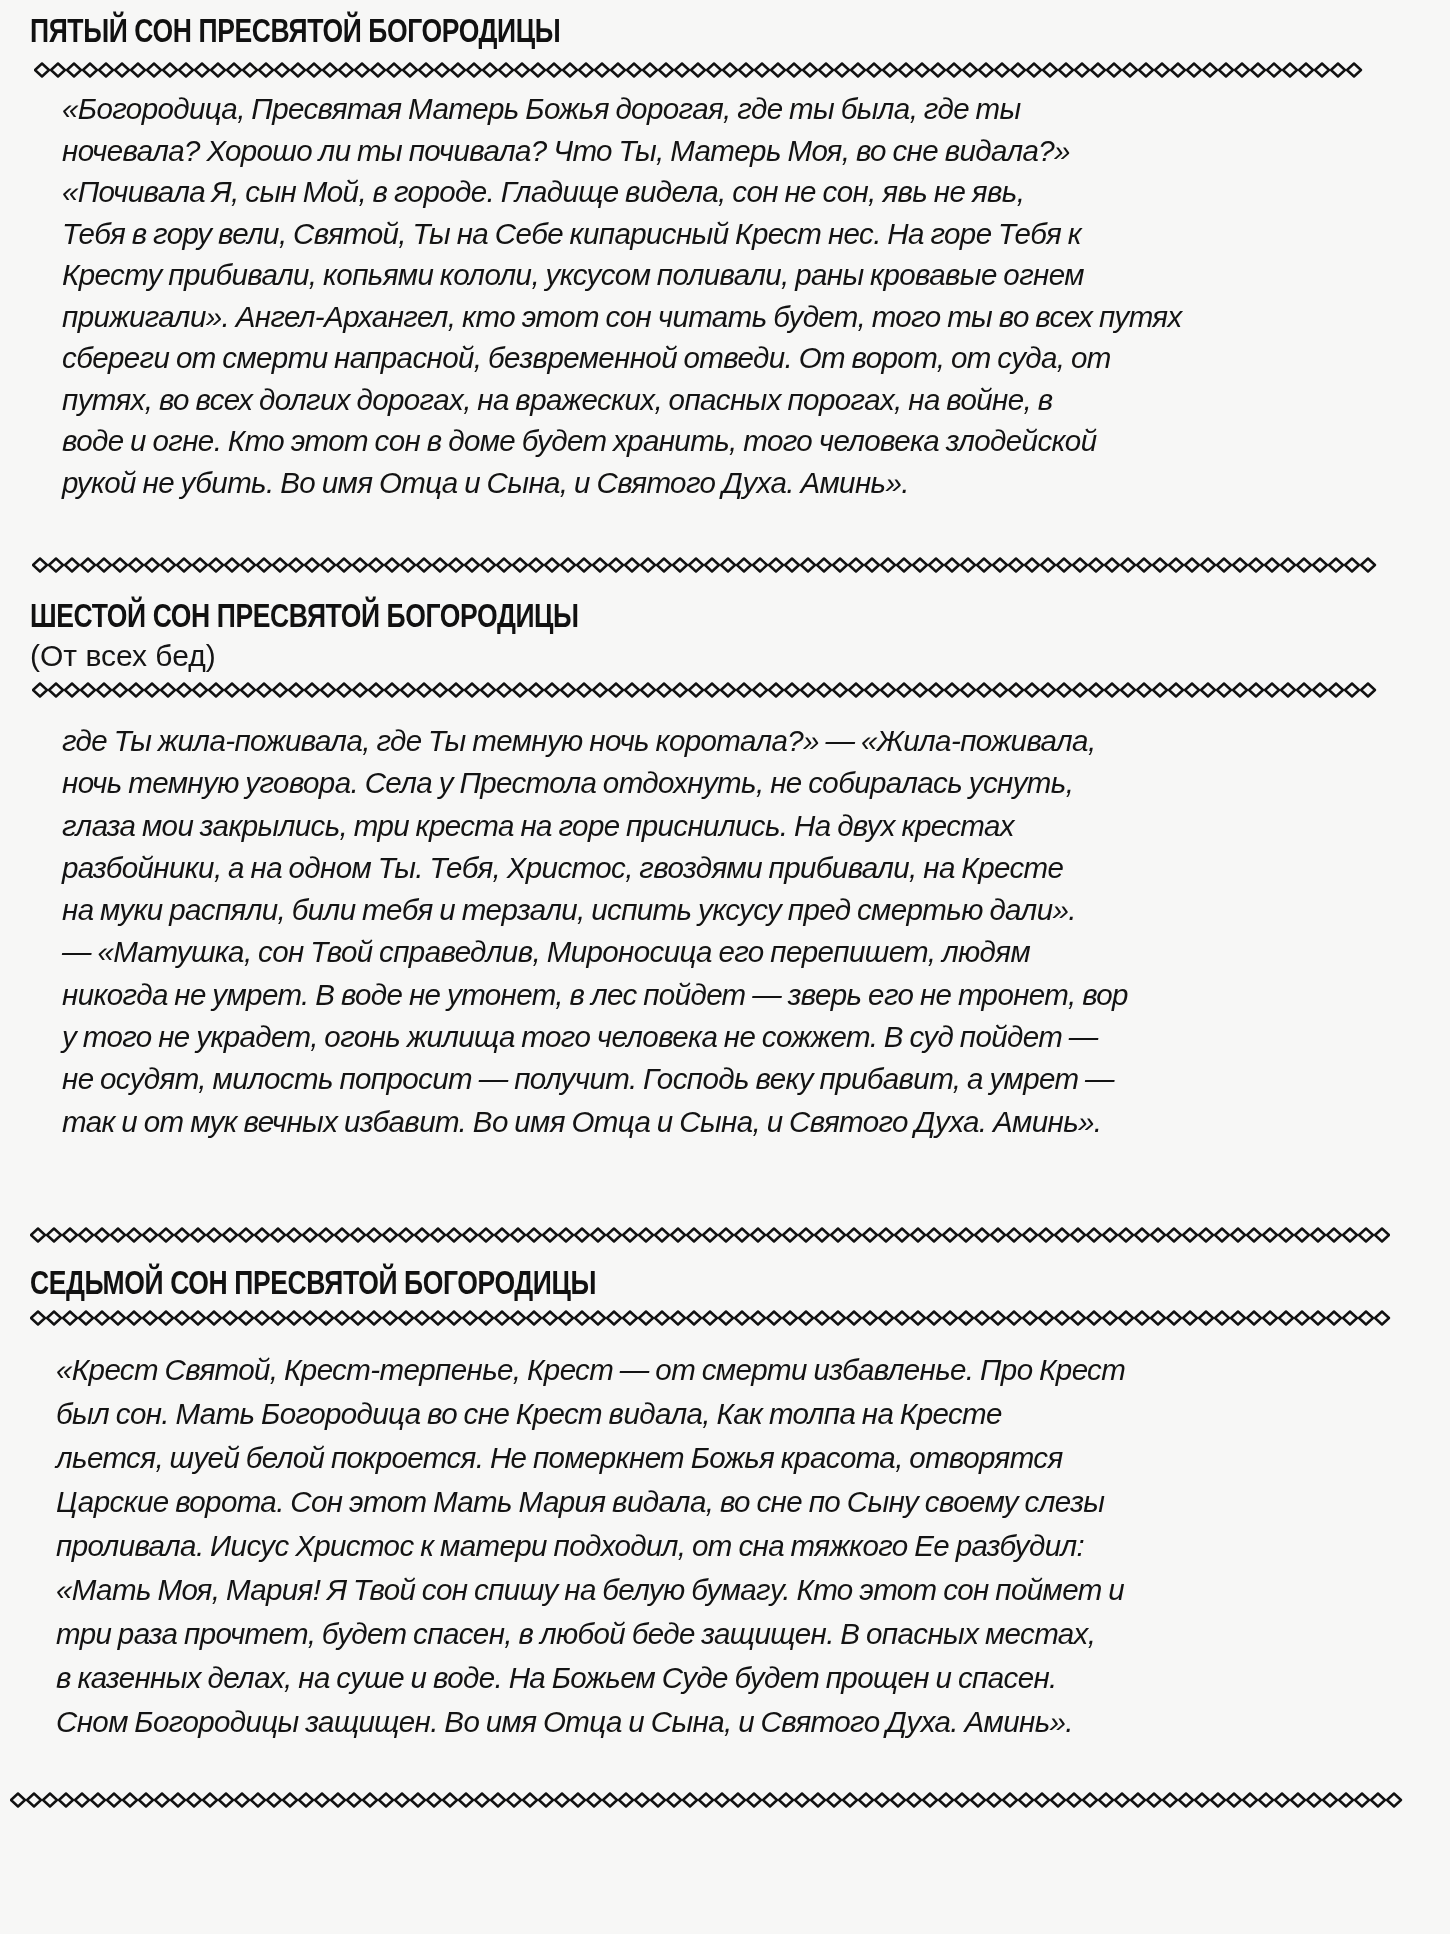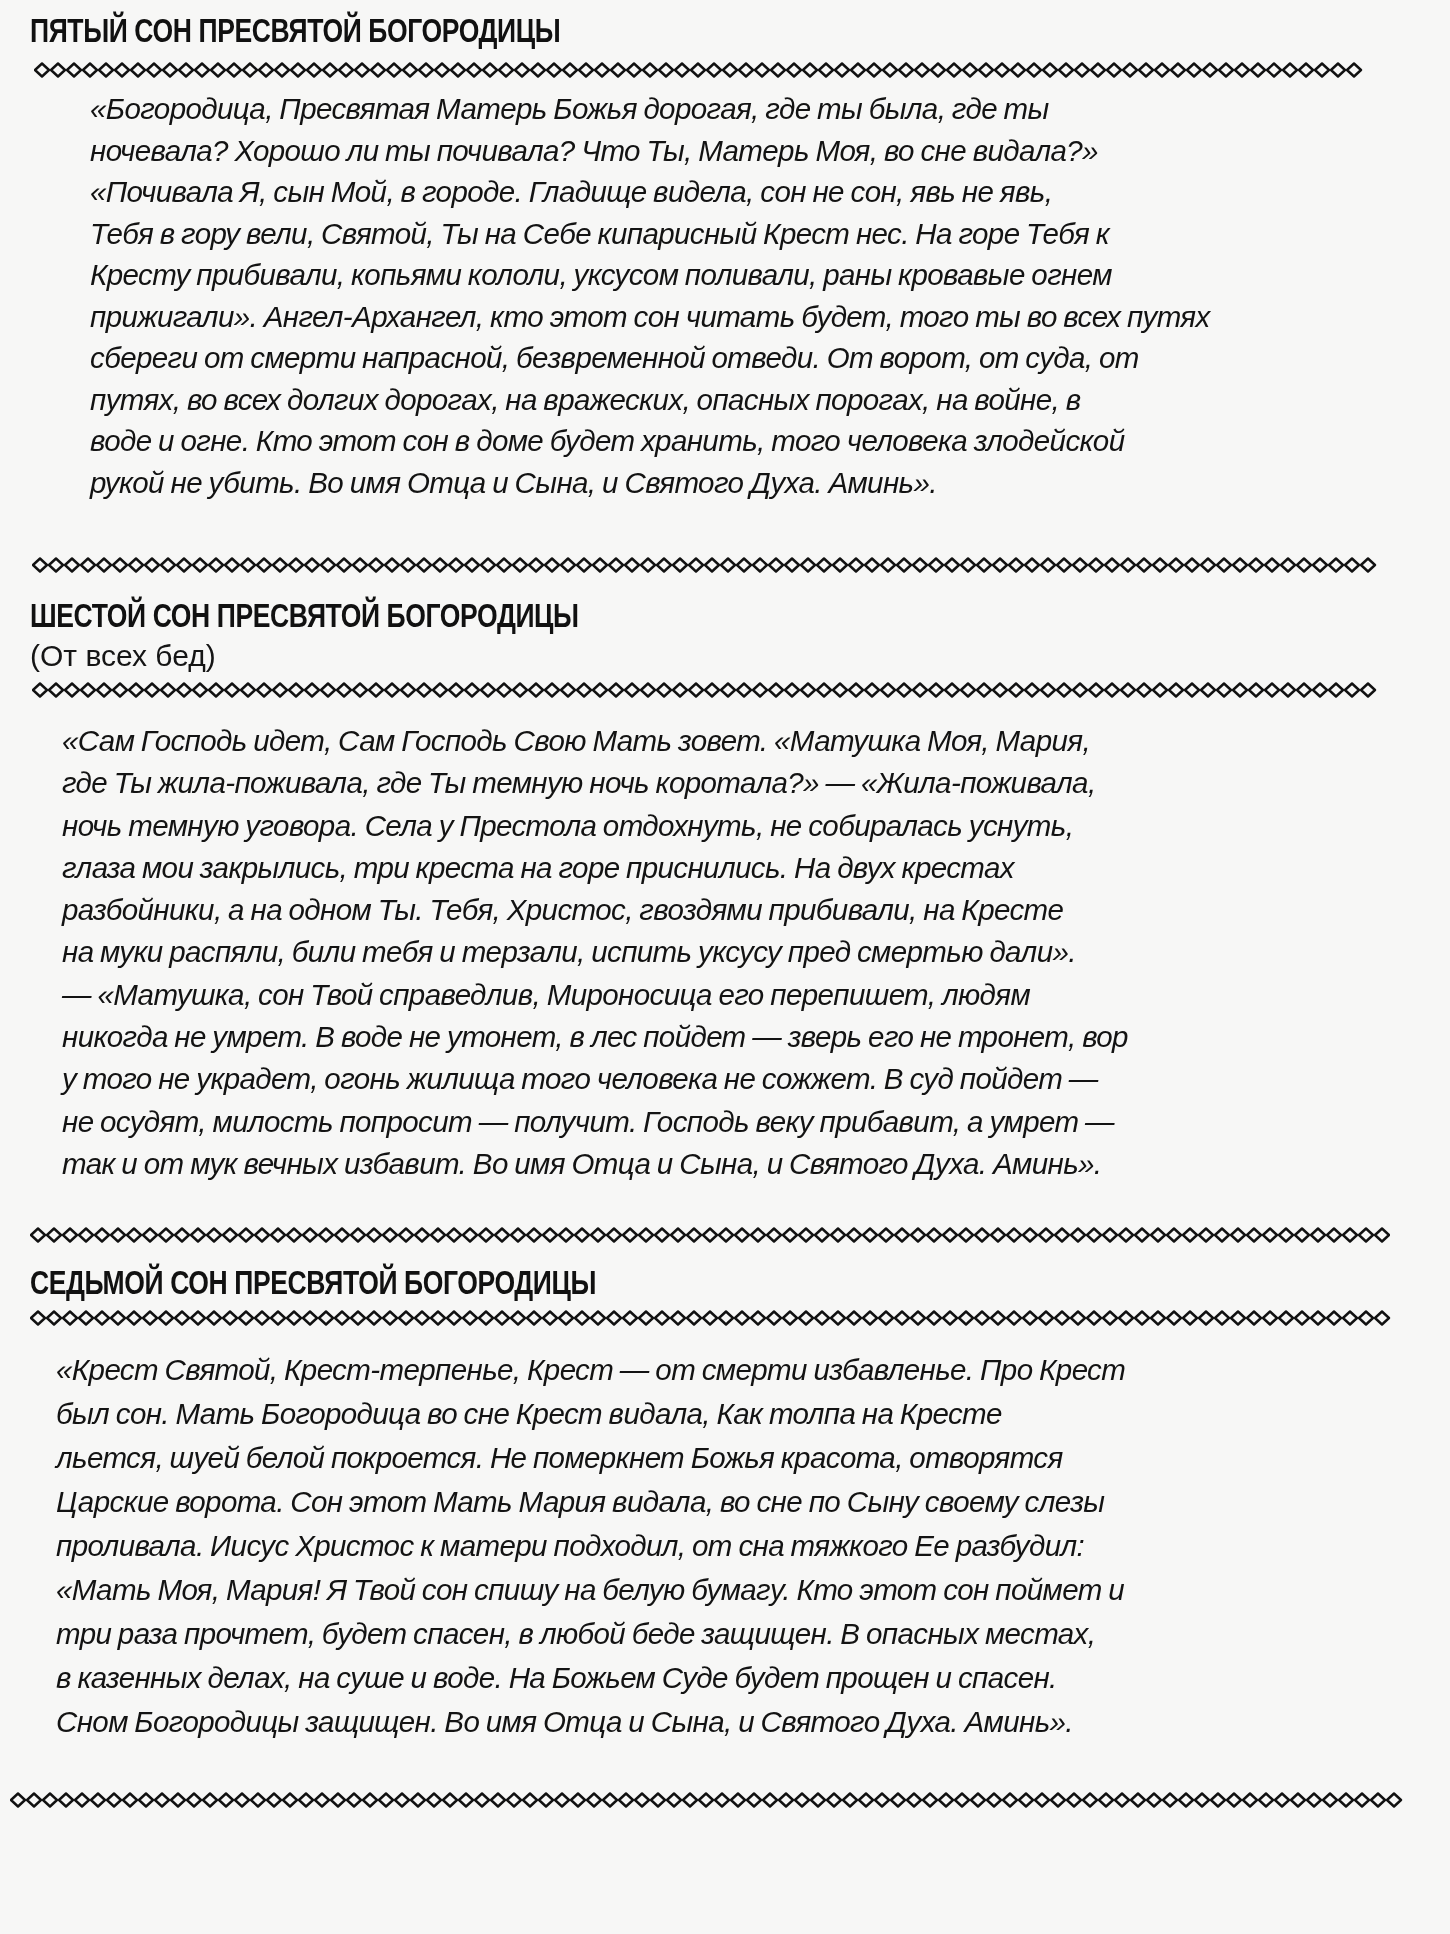--- a/index.html
+++ b/index.html
@@ -160,21 +160,21 @@
         <path d="M1224 1.5 L1231 8 L1224 14.5 L1217 8 Z" fill="none" stroke="#111111" stroke-width="2.4" stroke-linejoin="round"></path>
         <path d="M1240 1.5 L1247 8 L1240 14.5 L1233 8 Z" fill="none" stroke="#111111" stroke-width="2.4" stroke-linejoin="round"></path>
         <path d="M1256 1.5 L1263 8 L1256 14.5 L1249 8 Z" fill="none" stroke="#111111" stroke-width="2.4" stroke-linejoin="round"></path>
         <path d="M1272 1.5 L1279 8 L1272 14.5 L1265 8 Z" fill="none" stroke="#111111" stroke-width="2.4" stroke-linejoin="round"></path>
         <path d="M1288 1.5 L1295 8 L1288 14.5 L1281 8 Z" fill="none" stroke="#111111" stroke-width="2.4" stroke-linejoin="round"></path>
         <path d="M1304 1.5 L1311 8 L1304 14.5 L1297 8 Z" fill="none" stroke="#111111" stroke-width="2.4" stroke-linejoin="round"></path>
         <path d="M1320 1.5 L1327 8 L1320 14.5 L1313 8 Z" fill="none" stroke="#111111" stroke-width="2.4" stroke-linejoin="round"></path>
       </svg>
     </div>
 
-  <div class="body-text" style="top:88px;margin-left:28px;">
+  <div class="body-text" style="top:88px;">
     <span class="line">«Богородица, Пресвятая Матерь Божья дорогая, где ты была, где ты</span>
     <span class="line">ночевала? Хорошо ли ты почивала? Что Ты, Матерь Моя, во сне видала?»</span>
     <span class="line">«Почивала Я, сын Мой, в городе. Гладище видела, сон не сон, явь не явь,</span>
     <span class="line">Тебя в гору вели, Святой, Ты на Себе кипарисный Крест нес. На горе Тебя к</span>
     <span class="line">Кресту прибивали, копьями кололи, уксусом поливали, раны кровавые огнем</span>
     <span class="line">прижигали». Ангел-Архангел, кто этот сон читать будет, того ты во всех путях</span>
     <span class="line">сбереги от смерти напрасной, безвременной отведи. От ворот, от суда, от</span>
     <span class="line">путях, во всех долгих дорогах, на вражеских, опасных порогах, на войне, в</span>
     <span class="line">воде и огне. Кто этот сон в доме будет хранить, того человека злодейской</span>
     <span class="line">рукой не убить. Во имя Отца и Сына, и Святого Духа. Аминь».</span>
@@ -355,21 +355,20 @@
         <path d="M1256 1.5 L1263 8 L1256 14.5 L1249 8 Z" fill="none" stroke="#111111" stroke-width="2.4" stroke-linejoin="round"></path>
         <path d="M1272 1.5 L1279 8 L1272 14.5 L1265 8 Z" fill="none" stroke="#111111" stroke-width="2.4" stroke-linejoin="round"></path>
         <path d="M1288 1.5 L1295 8 L1288 14.5 L1281 8 Z" fill="none" stroke="#111111" stroke-width="2.4" stroke-linejoin="round"></path>
         <path d="M1304 1.5 L1311 8 L1304 14.5 L1297 8 Z" fill="none" stroke="#111111" stroke-width="2.4" stroke-linejoin="round"></path>
         <path d="M1320 1.5 L1327 8 L1320 14.5 L1313 8 Z" fill="none" stroke="#111111" stroke-width="2.4" stroke-linejoin="round"></path>
         <path d="M1336 1.5 L1343 8 L1336 14.5 L1329 8 Z" fill="none" stroke="#111111" stroke-width="2.4" stroke-linejoin="round"></path>
       </svg>
     </div>
 
   <div class="body-text" style="top:720px; line-height:42.3px;">
-    <span class="line">«Сам Господь идет, Сам Господь Свою Мать зовет. «Матушка Моя, Мария,</span>
     <span class="line">где Ты жила-поживала, где Ты темную ночь коротала?» — «Жила-поживала,</span>
     <span class="line">ночь темную уговора. Села у Престола отдохнуть, не собиралась уснуть,</span>
     <span class="line">глаза мои закрылись, три креста на горе приснились. На двух крестах</span>
     <span class="line">разбойники, а на одном Ты. Тебя, Христос, гвоздями прибивали, на Кресте</span>
     <span class="line">на муки распяли, били тебя и терзали, испить уксусу пред смертью дали».</span>
     <span class="line">— «Матушка, сон Твой справедлив, Мироносица его перепишет, людям</span>
     <span class="line">никогда не умрет. В воде не утонет, в лес пойдет — зверь его не тронет, вор</span>
     <span class="line">у того не украдет, огонь жилища того человека не сожжет. В суд пойдет —</span>
     <span class="line">не осудят, милость попросит — получит. Господь веку прибавит, а умрет —</span>
     <span class="line">так и от мук вечных избавит. Во имя Отца и Сына, и Святого Духа. Аминь».</span>

